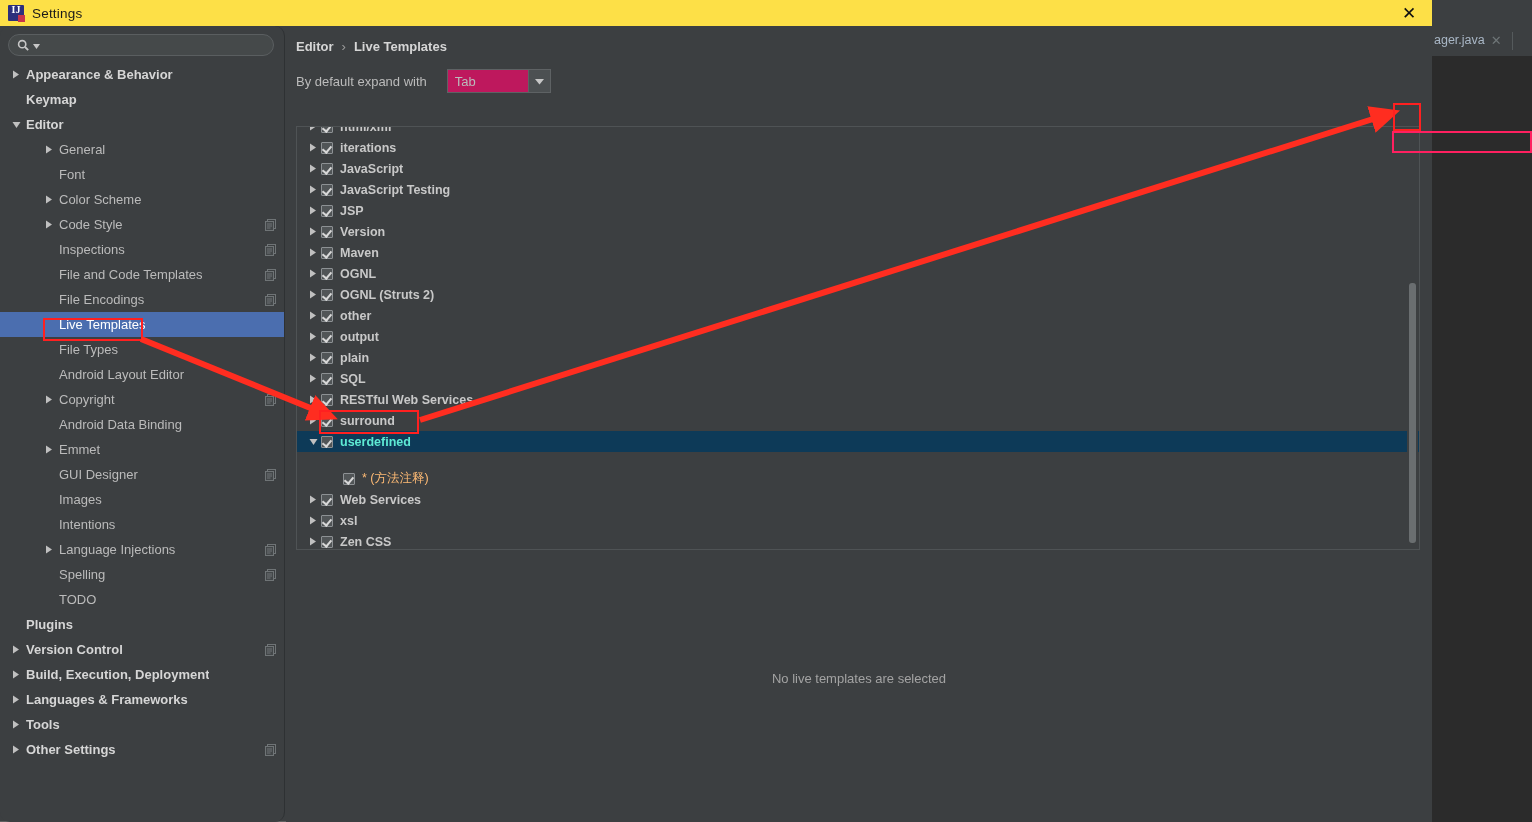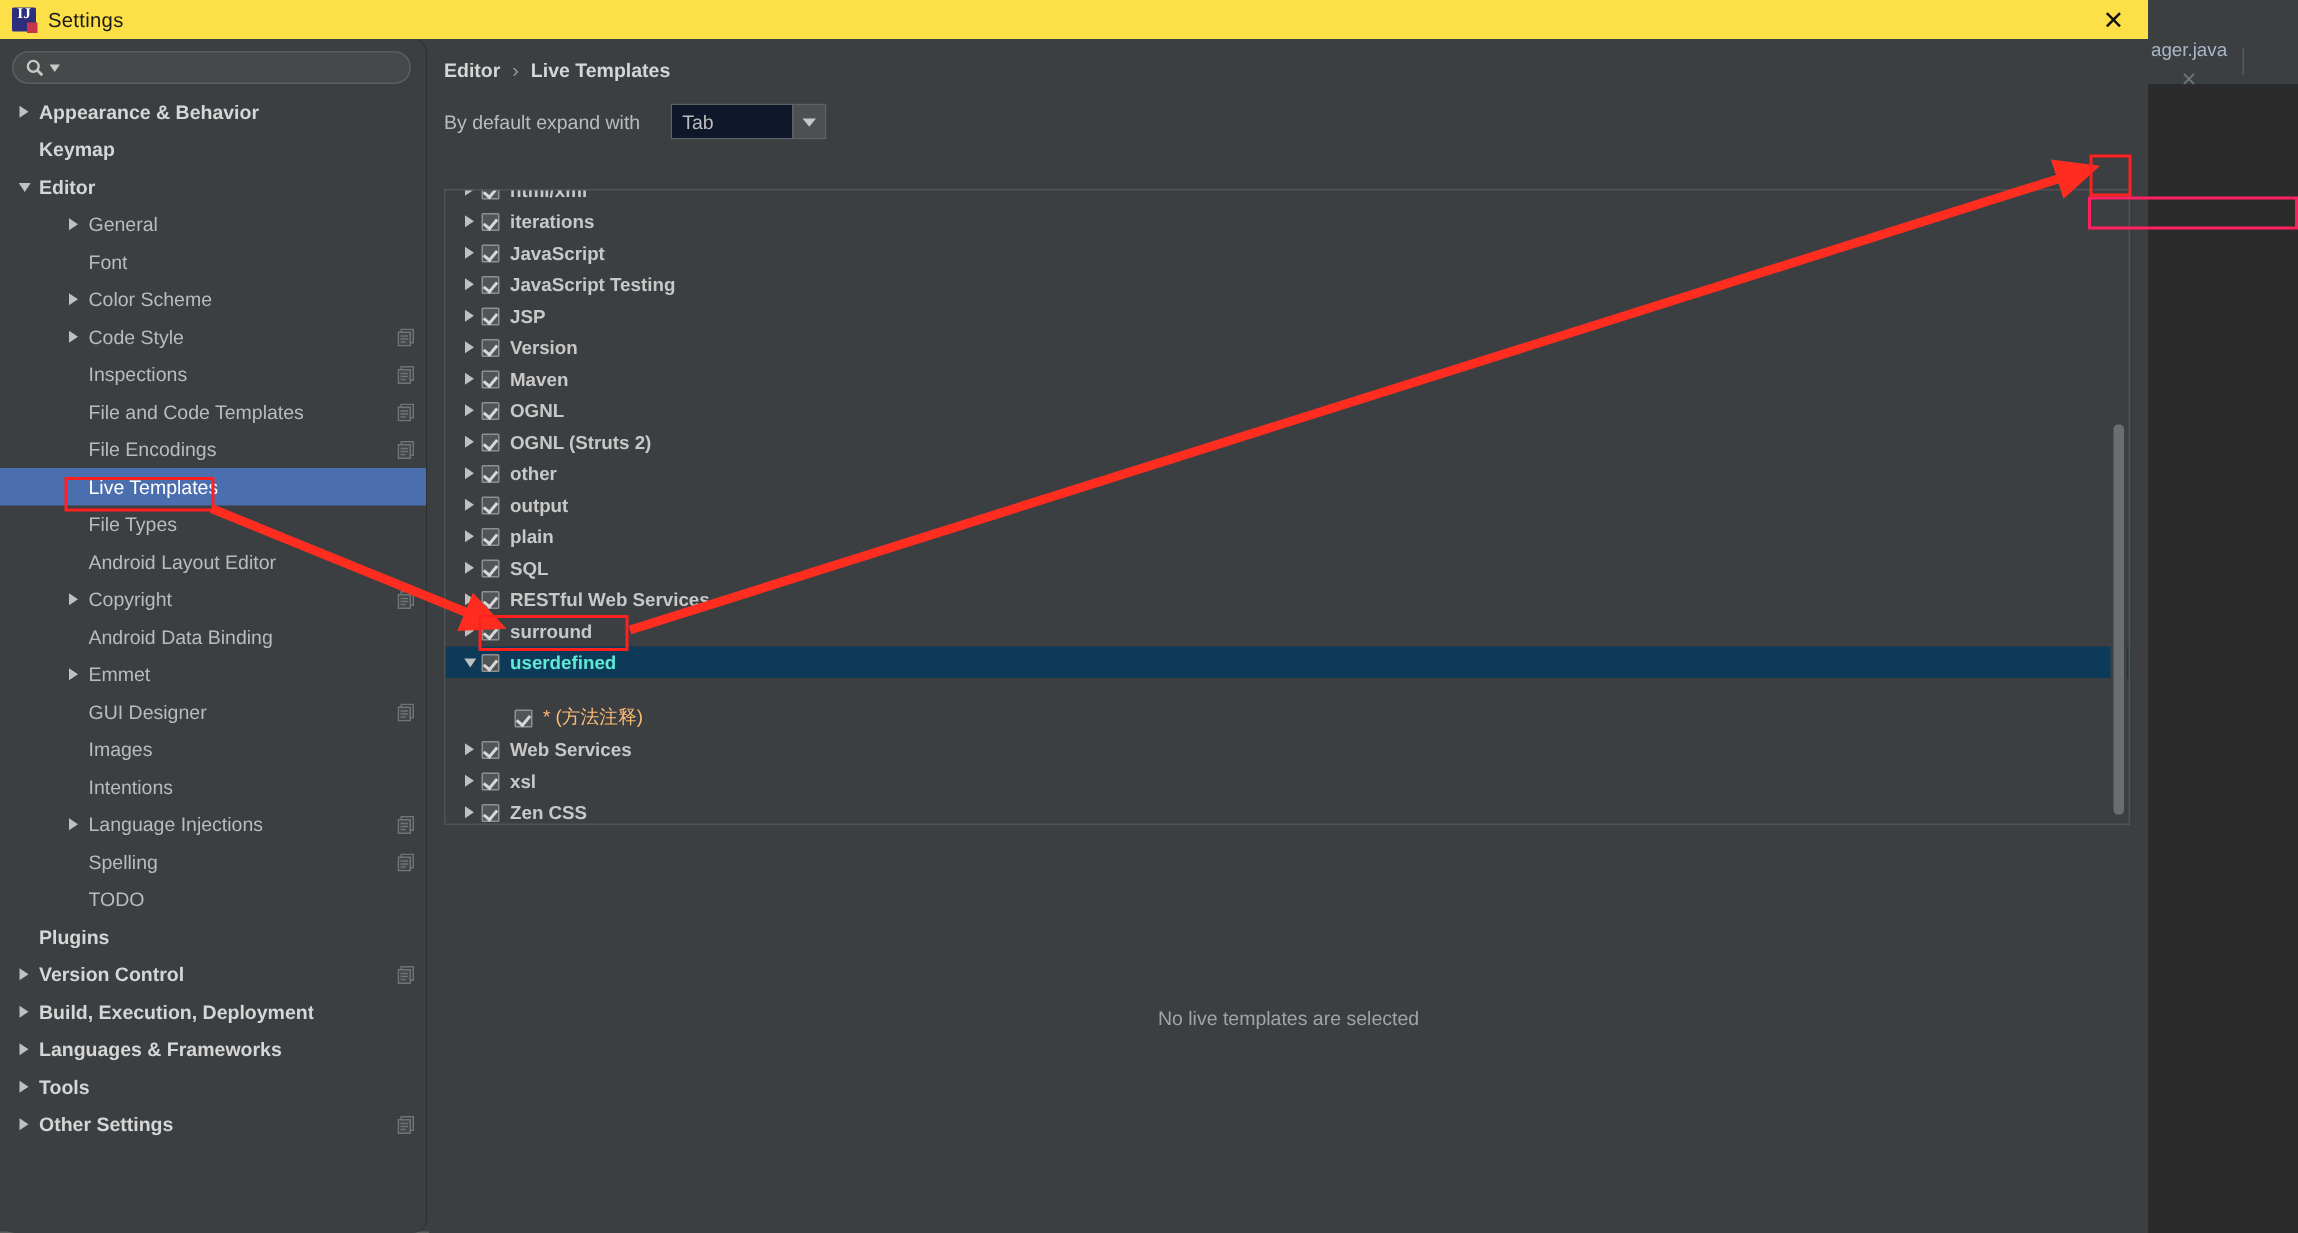--- a/index.html
+++ b/index.html
@@ -23,21 +23,20 @@
   #ide-tabstrip {
     position: absolute; left: 1430px; top: 26px; width: 102px; height: 30px;
     background: #3c3f41;
     display: flex; align-items: center;
   }
   #ide-tab {
     display: flex; align-items: center; gap: 6px;
     height: 30px; padding: 0 6px 0 4px;
     color: #a9b7c6; font-size: 12.5px;
     border-bottom: 2px solid transparent;
-    flex-direction: column;
   }
   #ide-tab .tab-close { color: #6e7577; font-size: 13px; line-height: 1; }
   #ide-tabstrip .tab-sep {
     width: 1px; height: 18px; background: #555a5c; margin-left: 4px;
   }
 
   
   #settings-dialog {
     position: absolute; left: 0; top: 0; width: 1432px; height: 822px;
     background: #3c3f41;
@@ -123,21 +122,21 @@
     display: flex; align-items: center; gap: 8px;
   }
   #breadcrumb .crumb-sep { color: #9a9a9a; font-weight: normal; }
   #expand-row {
     position: absolute; left: 10px; top: 43px;
     display: flex; align-items: center; gap: 20px;
   }
   #expand-row .lbl { font-size: 13px; color: #bbbbbb; }
   #expand-combo {
     display: flex; align-items: stretch; height: 24px;
-    border: 1px solid #5e6264; background: #0f172a; width: 104px;
+    border: 1px solid #5e6264; background: #be185d; width: 104px;
   }
   #expand-combo .value {
     flex: 1; display: flex; align-items: center; padding-left: 7px;
     font-size: 13px; color: #bbbbbb;
   }
   #expand-combo .arrow-btn {
     width: 22px; border-left: 1px solid #5e6264; background: #4c5052;
     display: flex; align-items: center; justify-content: center;
   }
 

